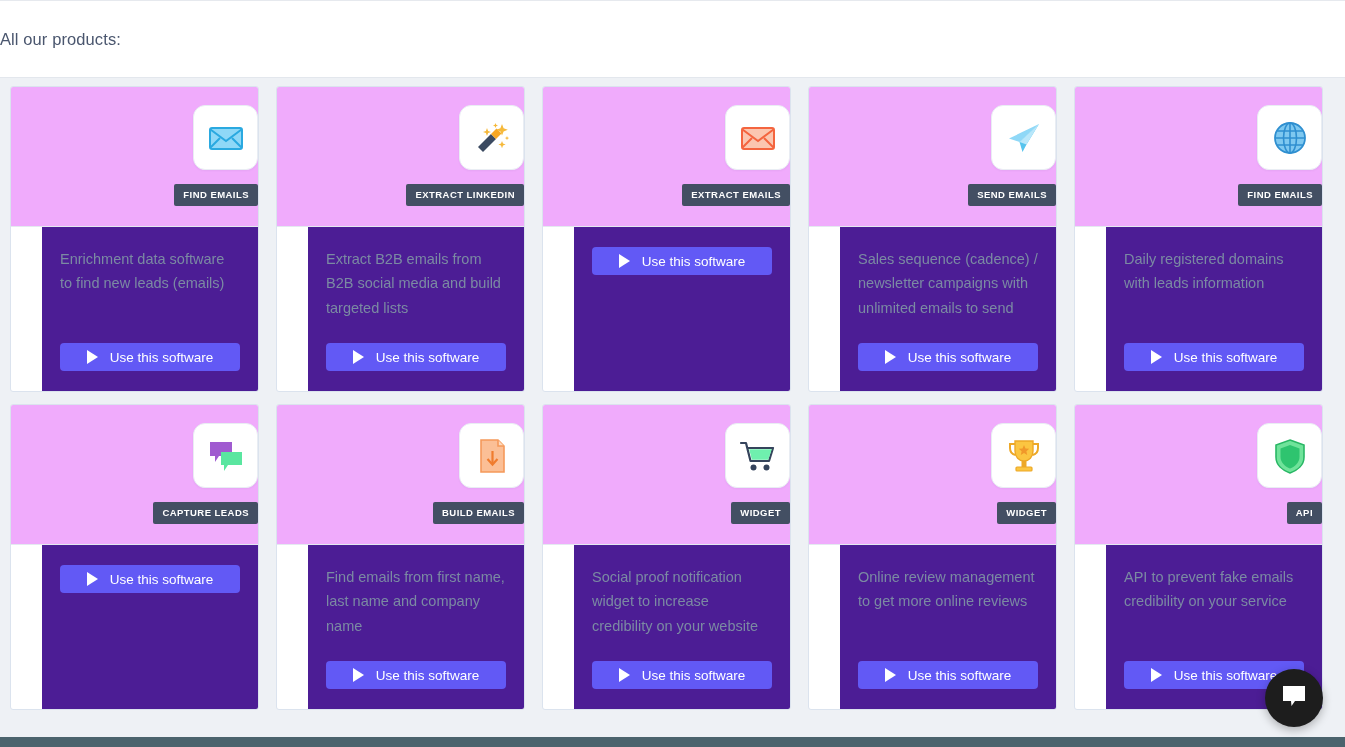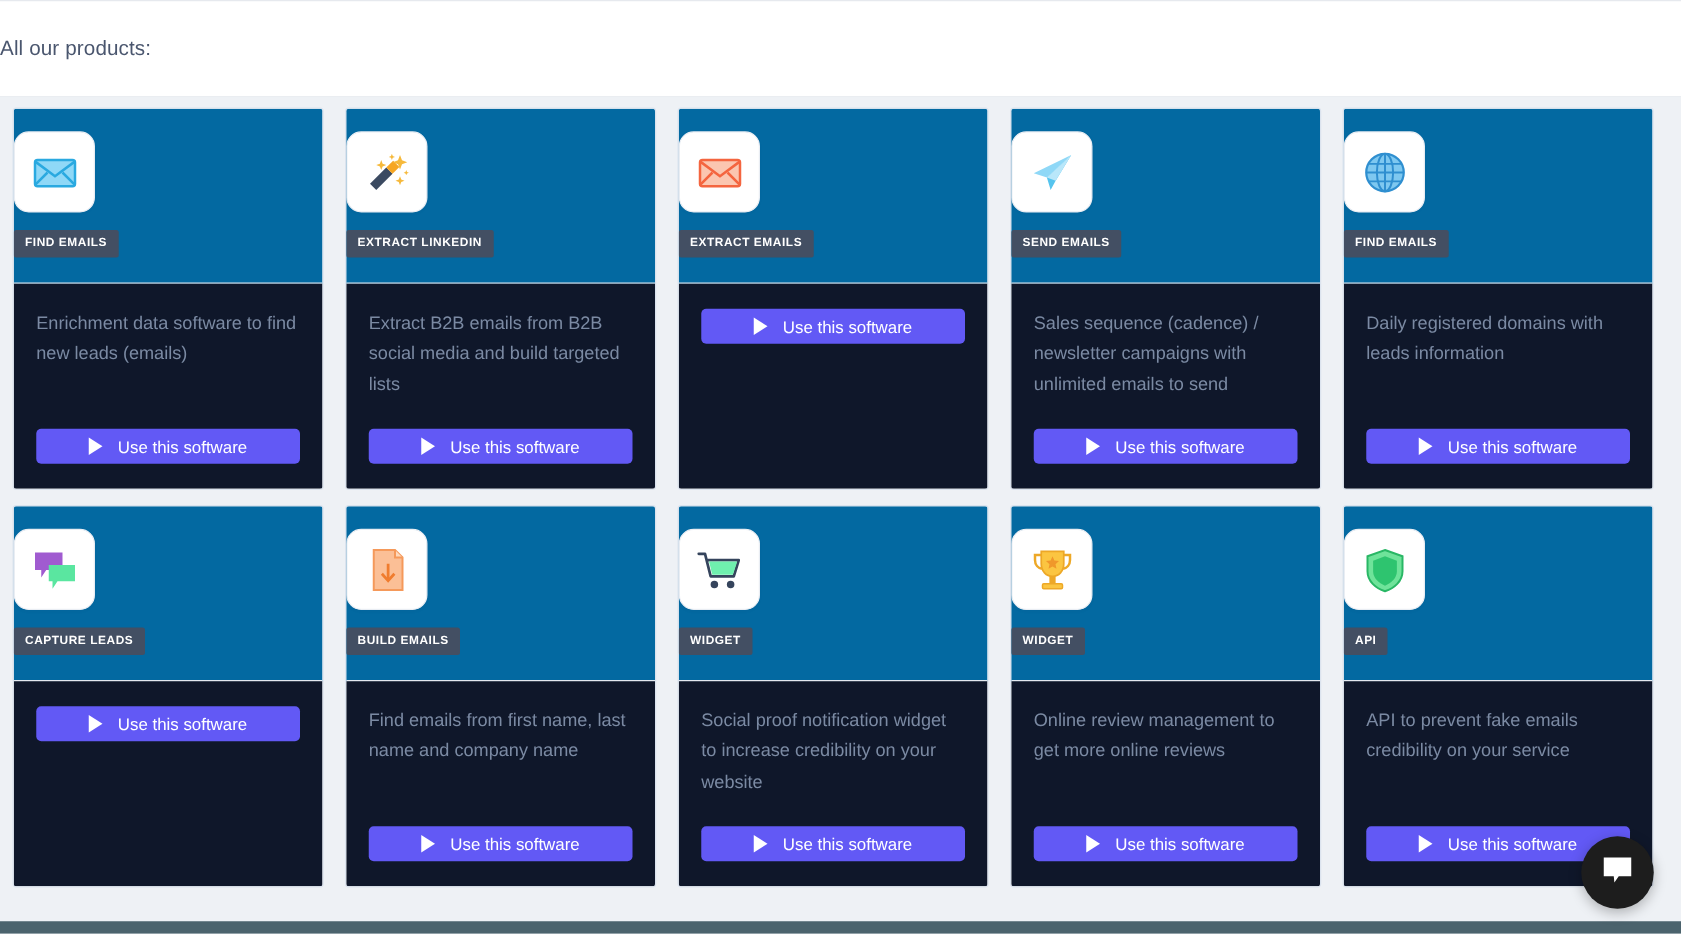--- a/index.html
+++ b/index.html
@@ -54,26 +54,26 @@
     flex: 0 0 249px;
     background: #ffffff;
     border: 1px solid #dbe3ee;
     border-radius: 3px;
     display: flex;
     flex-direction: column;
     overflow: hidden;
   }
 
   .card-head {
-    background: #0369a1;
+    background: #f0abfc;
     border-bottom: 1px solid #e4e9f0;
     height: 140px;
     display: flex;
     flex-direction: column;
-    align-items: flex-start;
+    align-items: flex-end;
     justify-content: flex-start;
     padding-top: 18px;
   }
 
   .icon-tile {
     width: 65px;
     height: 65px;
     background: #ffffff;
     border: 1px solid #e9edf3;
     border-radius: 12px;
@@ -96,21 +96,22 @@
     line-height: 1;
     text-transform: uppercase;
     white-space: nowrap;
   }
 
   .card-body {
     flex: 1;
     padding: 20px 18px 0 18px;
     display: flex;
     flex-direction: column;
-    background: #0f172a;
+    background: #4c1d95;
+    margin-left: 31px;
   }
 
   .card-desc {
     font-size: 14.5px;
     line-height: 1.68;
     color: #7b8aa3;
     font-weight: 400;
     min-height: 96px;
   }
 

